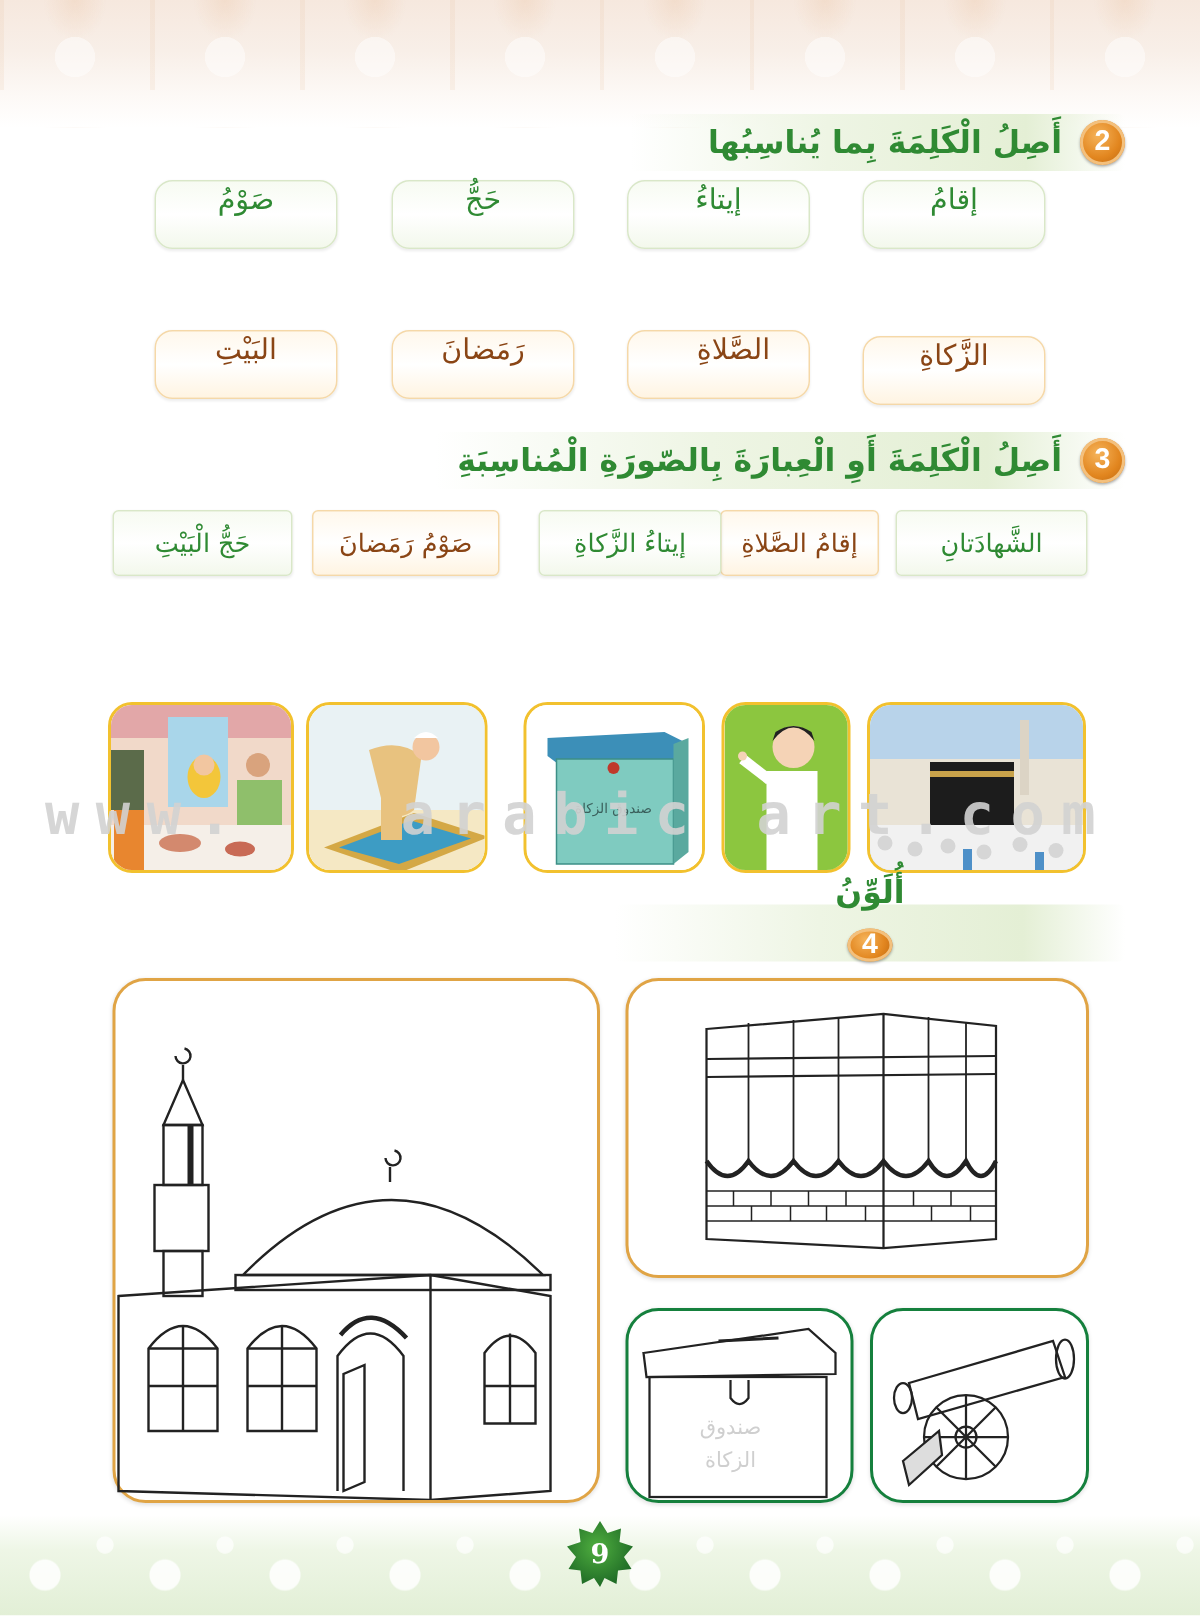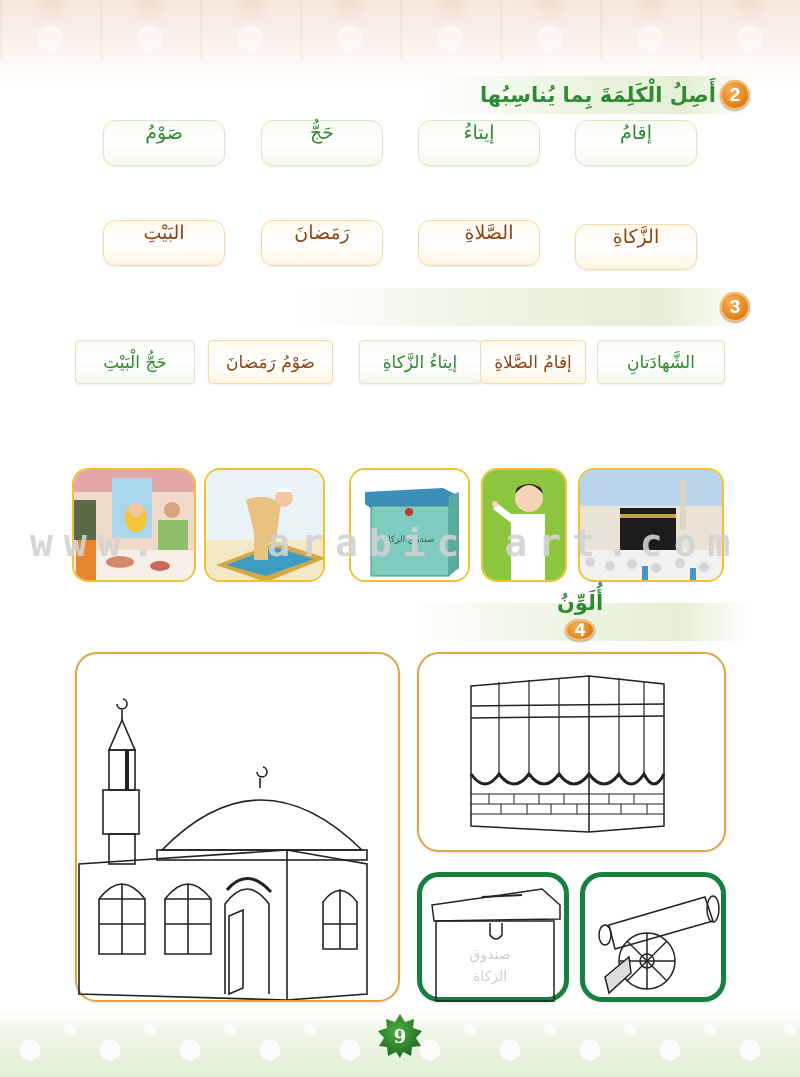--- a/index.html
+++ b/index.html
@@ -29,21 +29,21 @@
   .bottom-border::after {
     content: ""; position: absolute; inset: 0;
     background:
       radial-gradient(circle 18px at 30px 40px, rgba(255,255,255,0.85) 0 55%, rgba(255,255,255,0) 60%) 0 0/80px 67px repeat-x,
       radial-gradient(circle 10px at 70px 20px, rgba(255,255,255,0.7) 0 55%, rgba(255,255,255,0) 60%) 0 0/80px 67px repeat-x;
   }
 
   
   .section-header {
     position: absolute; height: 38px; right: 50px;
-    display: flex; align-items: center; justify-content: flex-end; gap: 4px;
+    display: flex; align-items: center; justify-content: flex-end; gap: 12px;
     border-radius: 4px;
     background: linear-gradient(90deg, rgba(255,255,255,0) 0%, #eef5e4 40%, #e4efd5 80%, rgba(255,255,255,0) 100%);
   }
   .section-title {
     font-family: "DejaVu Sans", sans-serif; font-weight: bold;
     color: #2f8a33; font-size: 21px; direction: rtl; white-space: nowrap;
   }
   .num-badge {
     width: 30px; height: 30px; border-radius: 50%;
     background: radial-gradient(circle at 40% 35%, #f5b35a 0%, #e2861f 55%, #b8620e 100%);
@@ -92,21 +92,21 @@
     color: rgba(210,210,210,0.9); letter-spacing: 11px; line-height: 32px;
     white-space: nowrap; pointer-events: none; overflow: hidden;
   }
 
   
   .frame {
     position: absolute; border-radius: 22px; background: #ffffff;
     box-shadow: 0 1px 3px rgba(0,0,0,0.12);
   }
   .frame.orange { border: 2px solid #e0a445; }
-  .frame.green { border: 5px solid #15803d; }
+  .frame.green { border: 2px solid #15803d; }
 
   
   .page-star {
     position: absolute; left: 378px; top: 1014px; width: 44px; height: 44px;
     display: flex; align-items: center; justify-content: center;
   }
   .page-star svg { position: absolute; left: 0; top: 0; }
   .page-num {
     position: relative; color: #ffffff; font-family: "DejaVu Serif", serif;
     font-weight: bold; font-size: 18px;
@@ -143,20 +143,21 @@
   <span>الصَّلاةِ</span>
 </div>
 <div class="word-card orange" style="left:261px; top:220px; width:122px;">
   <span>رَمَضانَ</span>
 </div>
 <div class="word-card orange" style="left:103px; top:220px; width:122px;">
   <span>البَيْتِ</span>
 </div>
 
 <div class="section-header" style="top:288px; width:460px;">
+  <span class="section-title">أَصِلُ الْكَلِمَةَ أَوِ الْعِبارَةَ بِالصّورَةِ الْمُناسِبَةِ</span>
   <span class="num-badge">3</span>
 </div>
 
 <div class="phrase-card green" style="left:597px; top:340px; width:128px;">
   <span>الشَّهادَتانِ</span>
 </div>
 <div class="phrase-card orange" style="left:480px; top:340px; width:106px;">
   <span>إقامُ الصَّلاةِ</span>
 </div>
 <div class="phrase-card green" style="left:345px; top:340px; width:122px;margin-left:14px;">

